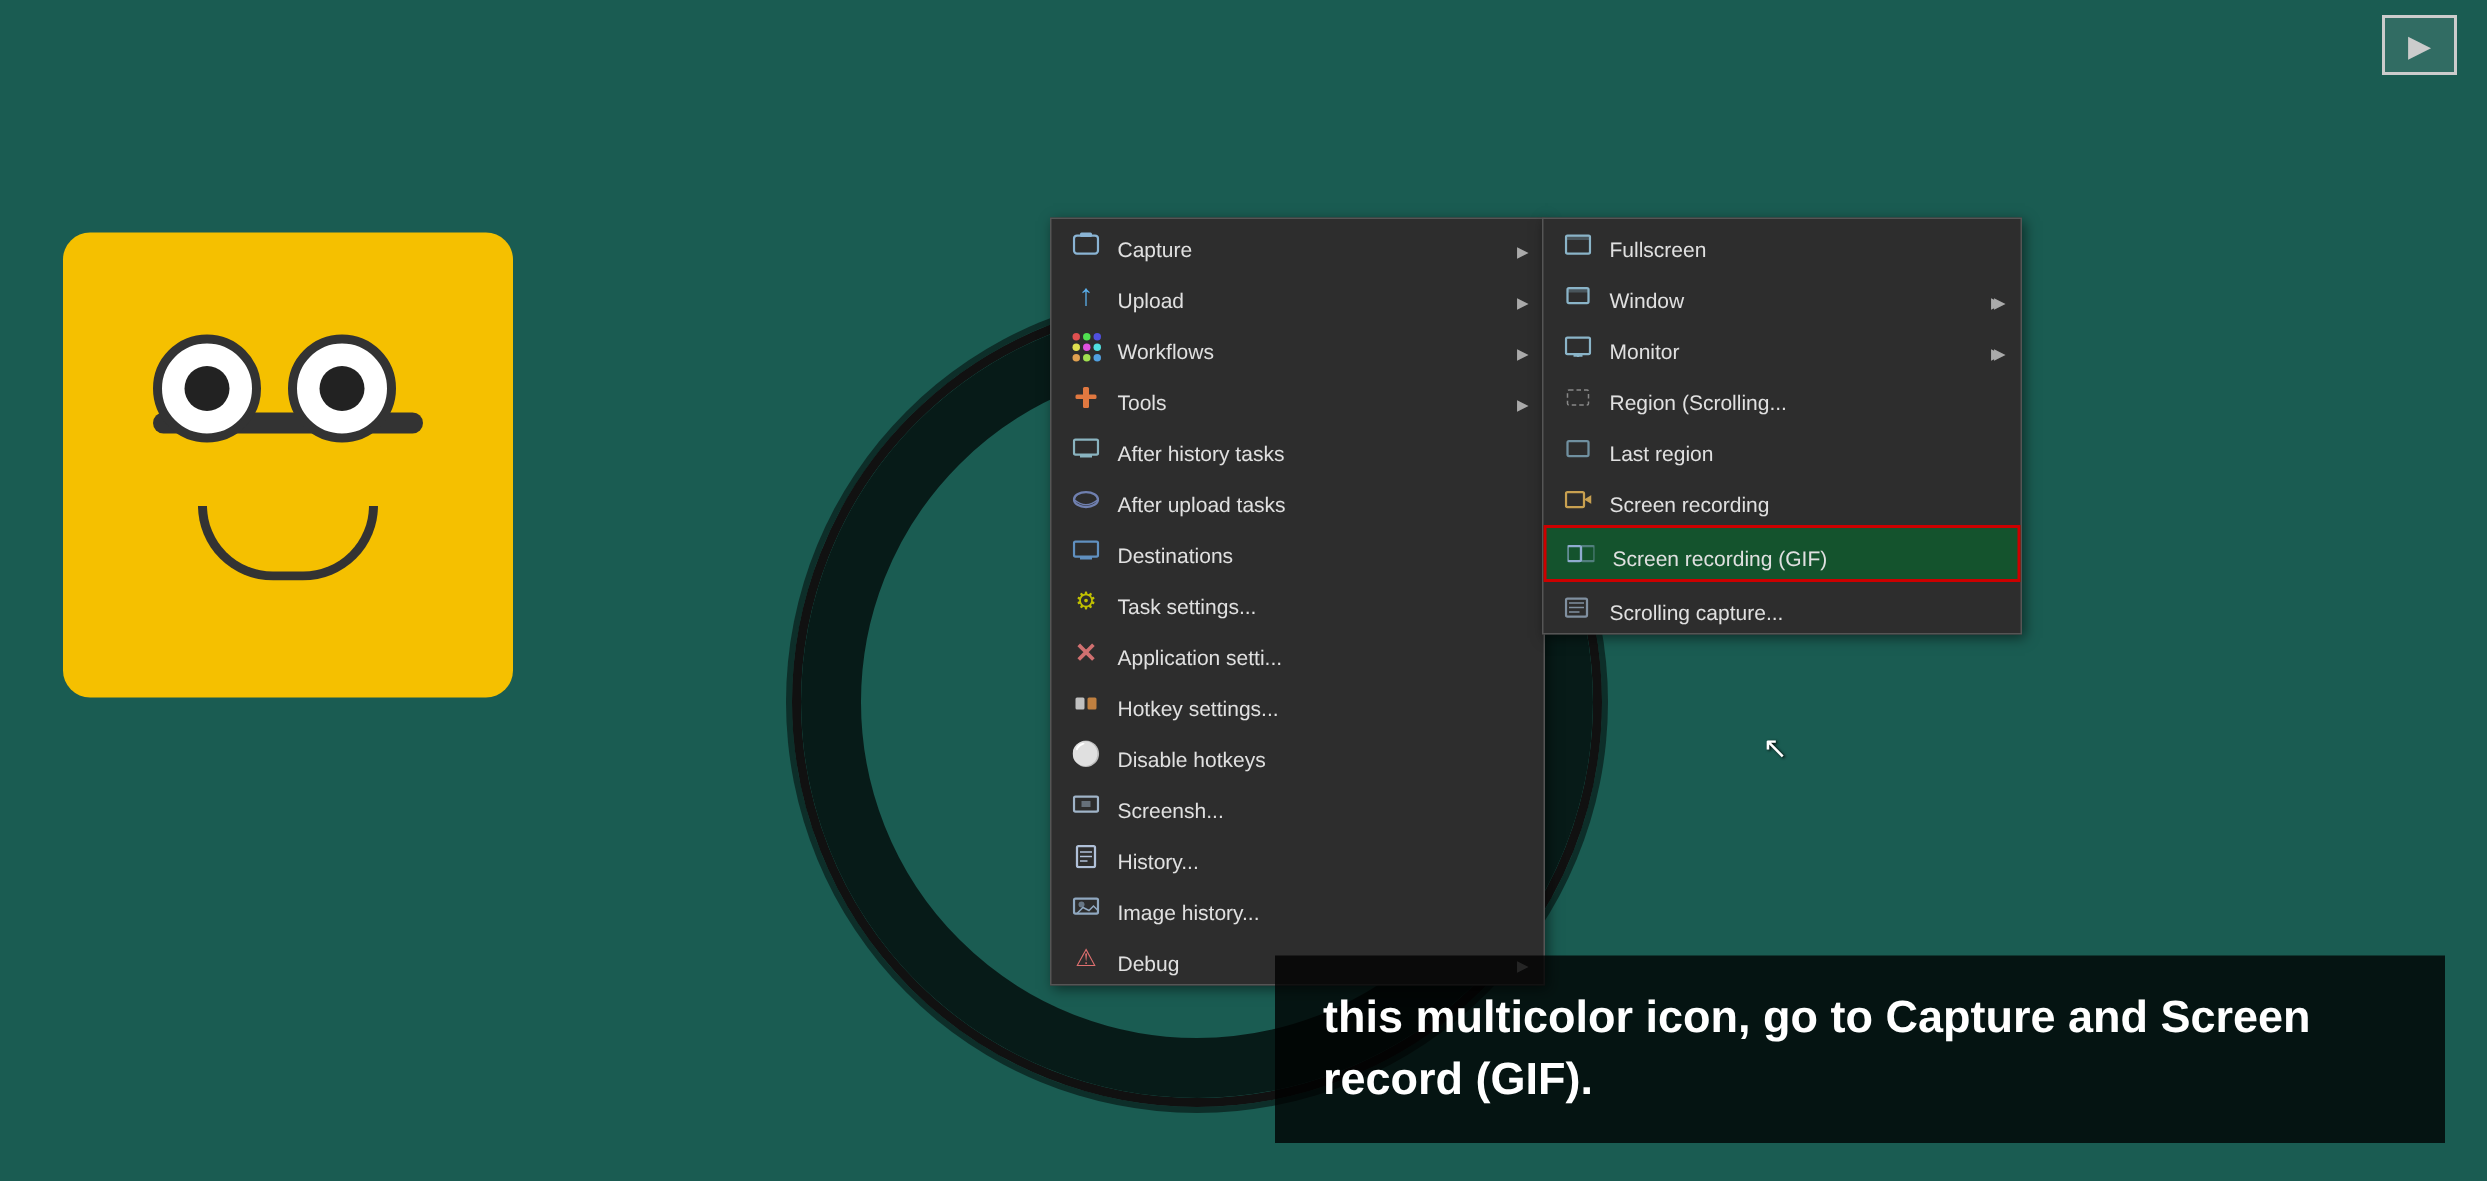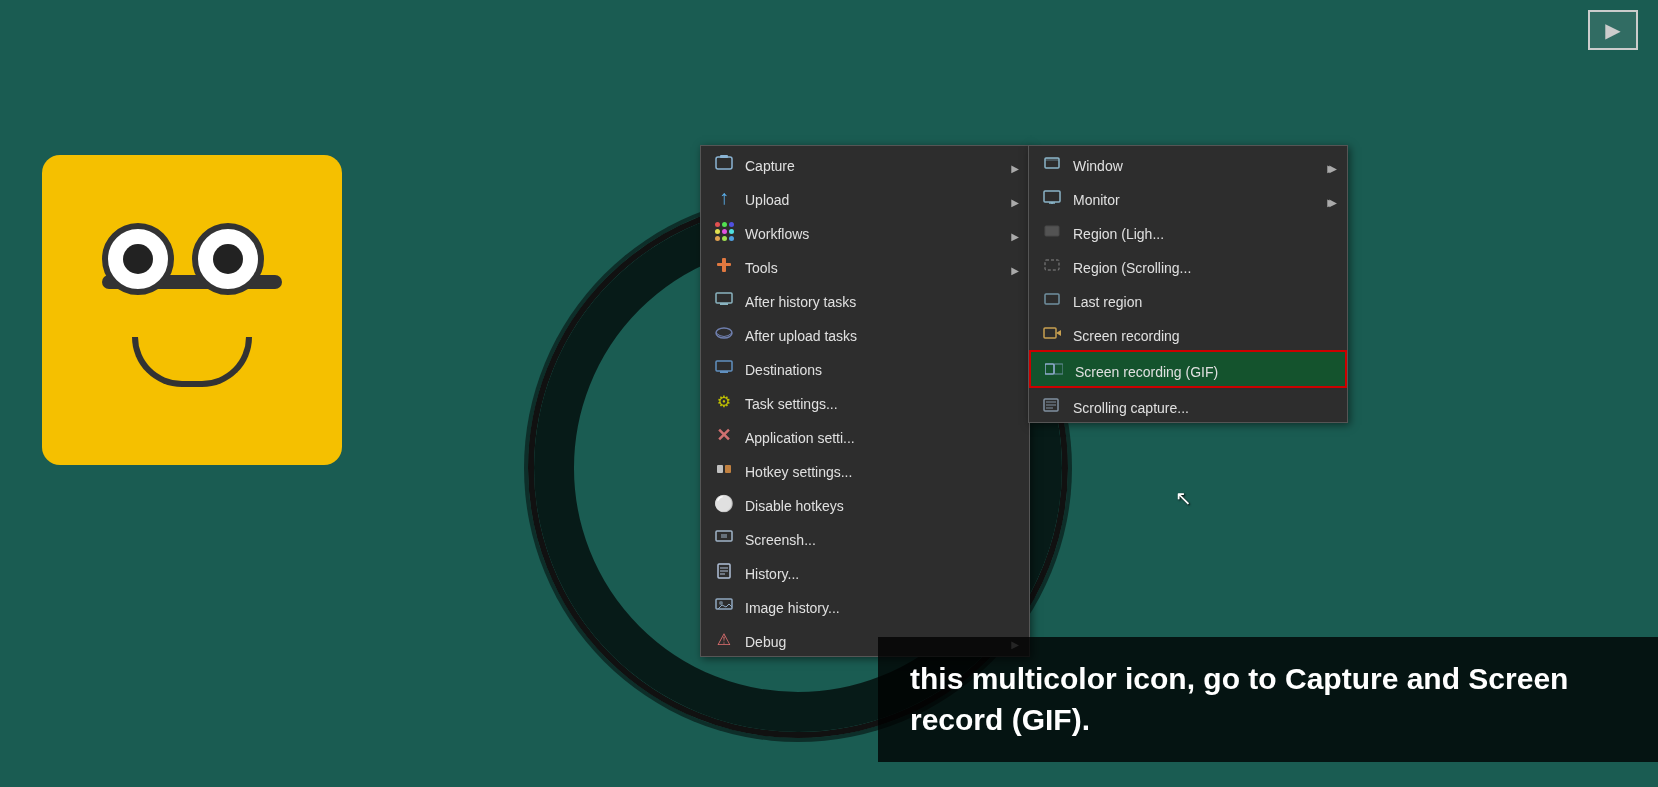--- a/index.html
+++ b/index.html
@@ -176,21 +176,20 @@
       left: 850px;
       bottom: 40px;
       width: 760px;
       background: rgba(0,0,0,0.75);
       color: #fff;
       font-size: 32px;
       font-weight: bold;
       padding: 20px 30px;
       line-height: 1.35;
       z-index: 20;
-      margin-left: 28px;
     }
 
     
     .arrow-right {
       font-size: 10px;
       color: #aaa;
       margin-left: auto;
     }
 
     
@@ -385,20 +384,29 @@
 
   <div class="menu-item has-submenu">
     <span class="item-icon" style="color:#e07070; font-size:16px;">⚠</span>
     <span>Debug</span>
   </div>
 
 </div>
 
 <div class="submenu" style="position:absolute; left:1028px; top:145px; z-index:11;">
 
+  <div class="menu-item">
+    <span class="sub-icon">
+      <svg width="18" height="14" viewBox="0 0 18 14">
+          <rect x="1" y="1" width="16" height="12" rx="1" fill="none" stroke="#8ab4c8" stroke-width="1.5"></rect>
+          <rect x="1" y="1" width="16" height="3" fill="#8ab4c8" opacity="0.3"></rect>
+        </svg>
+    </span>
+    <span>Fullscreen</span>
+  </div>
 
   <div class="menu-item has-submenu">
     <span class="sub-icon">
       <svg width="18" height="14" viewBox="0 0 18 14">
           <rect x="2" y="2" width="14" height="10" rx="1" fill="none" stroke="#8ab4c8" stroke-width="1.5"></rect>
           <rect x="2" y="2" width="14" height="3" fill="#8ab4c8" opacity="0.3"></rect>
         </svg>
     </span>
     <span>Window</span>
     <span class="arrow-right">▶</span>
@@ -409,28 +417,20 @@
       <svg width="18" height="14" viewBox="0 0 18 14">
           <rect x="1" y="1" width="16" height="11" rx="1" fill="none" stroke="#8ab4c8" stroke-width="1.5"></rect>
           <line x1="9" y1="12" x2="9" y2="14" stroke="#8ab4c8" stroke-width="1.5"></line>
           <line x1="6" y1="13" x2="12" y2="13" stroke="#8ab4c8" stroke-width="1.5"></line>
         </svg>
     </span>
     <span>Monitor</span>
     <span class="arrow-right">▶</span>
   </div>
 
-  <div class="menu-item">
-    <span class="sub-icon" style="color:#999; font-size:12px;">
-      <svg width="18" height="14" viewBox="0 0 18 14">
-          <rect x="2" y="2" width="14" height="10" rx="1" fill="#aaa" opacity="0.3" stroke="#888" stroke-width="1"></rect>
-        </svg>
-    </span>
-    <span>Region (Ligh...</span>
-  </div>
 
   <div class="menu-item">
     <span class="sub-icon">
       <svg width="18" height="14" viewBox="0 0 18 14">
           <rect x="2" y="2" width="14" height="10" rx="1" fill="none" stroke="#888" stroke-width="1" stroke-dasharray="3,2"></rect>
         </svg>
     </span>
     <span>Region (Scrolling...</span>
   </div>
 

